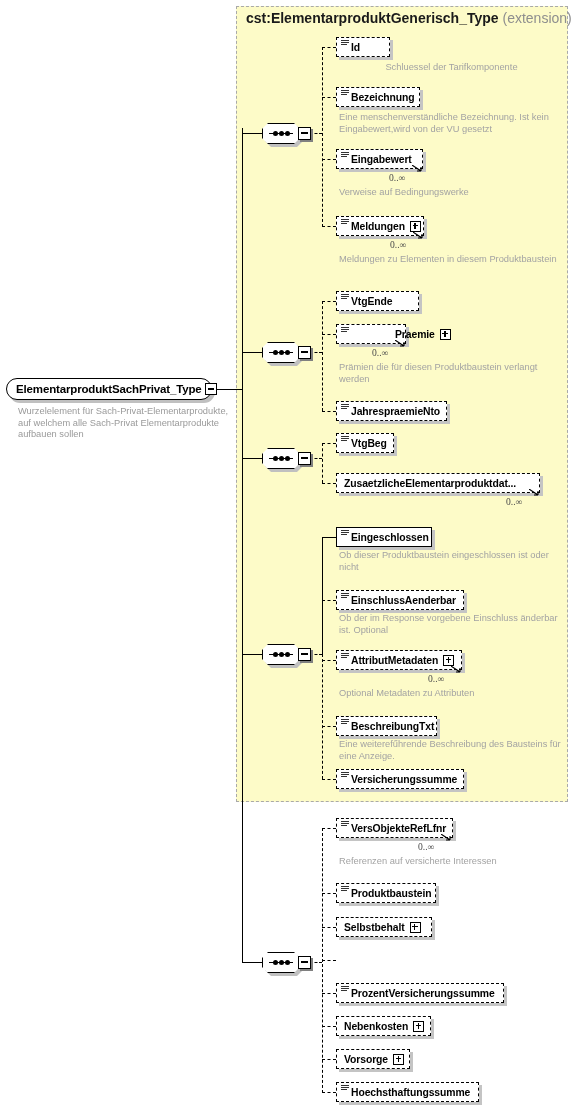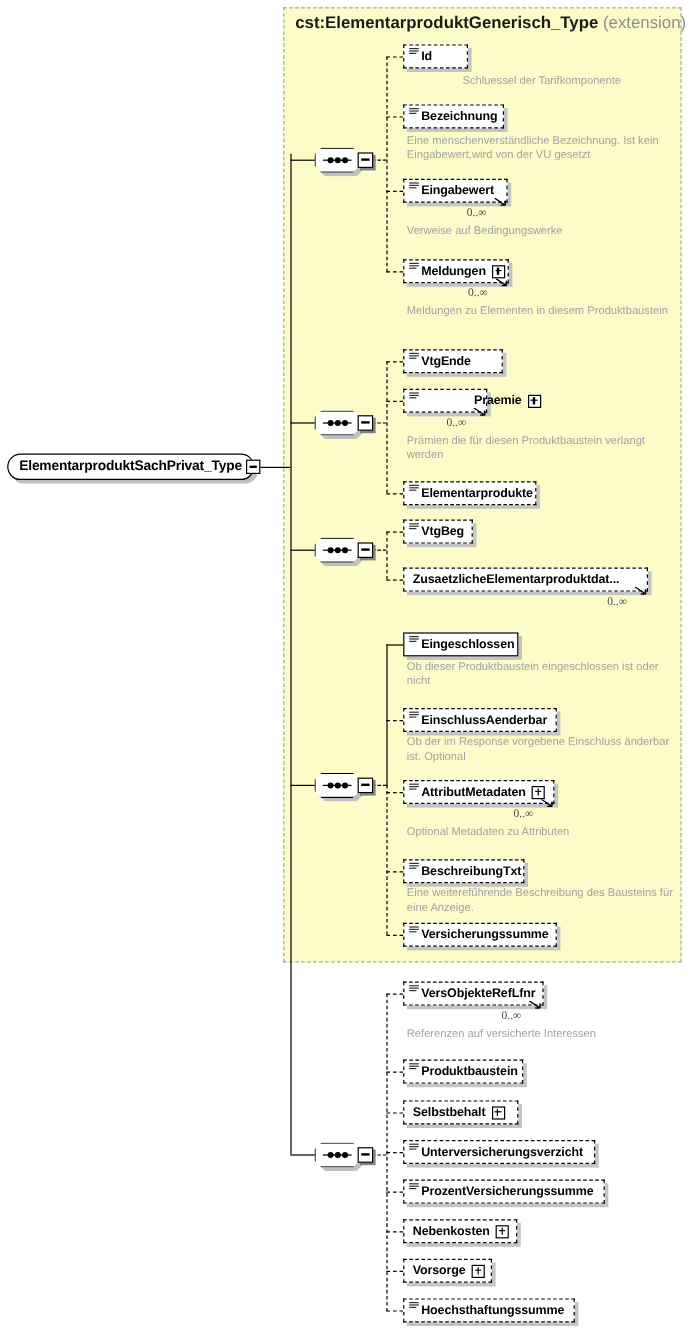--- a/index.html
+++ b/index.html
@@ -291,20 +291,21 @@
 
 <div class="canvas">
 
   <div class="ext-panel"></div>
   <div class="ext-title"><span>cst:ElementarproduktGenerisch_Type</span> <span class="ext-kind">(extension)</span></div>
 
   <div class="root-node">
     <span>ElementarproduktSachPrivat_Type</span>
   </div>
   <div class="root-minus"></div>
+  <div class="root-desc">Wurzelelement für Sach-Privat-Elementarprodukte, auf welchem alle Sach-Privat Elementarprodukte aufbauen sollen</div>
 
   <div class="hline solid" style="left:217px; top:389px; width:25px;"></div>
   <div class="vline solid" style="left:242px; top:128px; height:834px;"></div>
 
   <div class="seq" style="left:262px; top:122px;">
     <div class="octsh"></div>
     <div class="oct"></div>
     <div class="bar"></div>
     <div class="dot d1"></div>
       <div class="dot d2"></div>
@@ -414,21 +415,21 @@
   </div>
   <div class="card" style="left:372px; top:347px;">0..∞</div>
   <div class="doc" style="left:339px; top:362px; width:228px;">Prämien die für diesen Produktbaustein verlangt werden</div>
 
   <div class="el" style="left:336px; top:401px; width:111px;">
     <span class="eicon">
         <i></i>
         <i></i>
         <i></i>
       </span>
-    <span class="elname">Elementarprodukte</span>
+    <span class="elname">JahrespraemieNto</span>
   </div>
 
   <div class="seq" style="left:262px; top:447px;">
     <div class="octsh"></div>
     <div class="oct"></div>
     <div class="bar"></div>
     <div class="dot d1"></div>
       <div class="dot d2"></div>
       <div class="dot d3"></div>
     <div class="minus"></div>
@@ -578,28 +579,20 @@
         <i></i>
       </span>
     <span class="elname">Produktbaustein</span>
   </div>
 
   <div class="el no-icon" style="left:336px; top:917px; width:96px;">
     <span class="elname">Selbstbehalt</span>
     <span class="plus"></span>
   </div>
 
-  <div class="el" style="left:336px; top:950px; width:160px;">
-    <span class="eicon">
-        <i></i>
-        <i></i>
-        <i></i>
-      </span>
-    <span class="elname">Unterversicherungsverzicht</span>
-  </div>
 
   <div class="el" style="left:336px; top:983px; width:168px;">
     <span class="eicon">
         <i></i>
         <i></i>
         <i></i>
       </span>
     <span class="elname">ProzentVersicherungssumme</span>
   </div>
 

